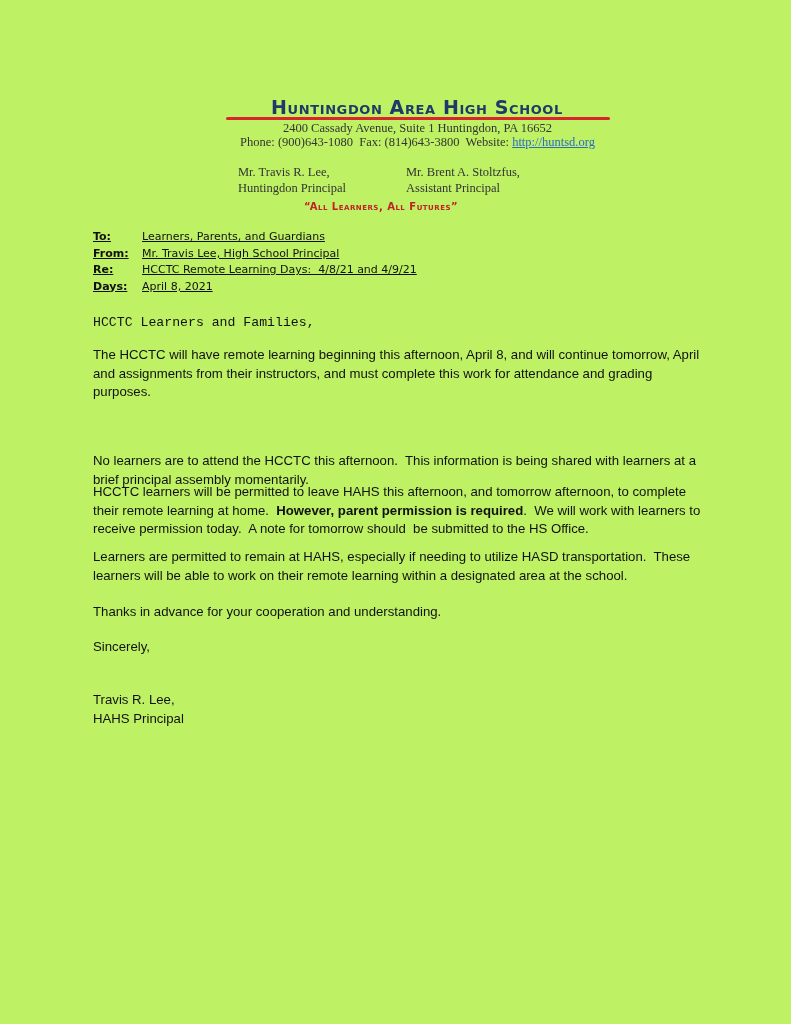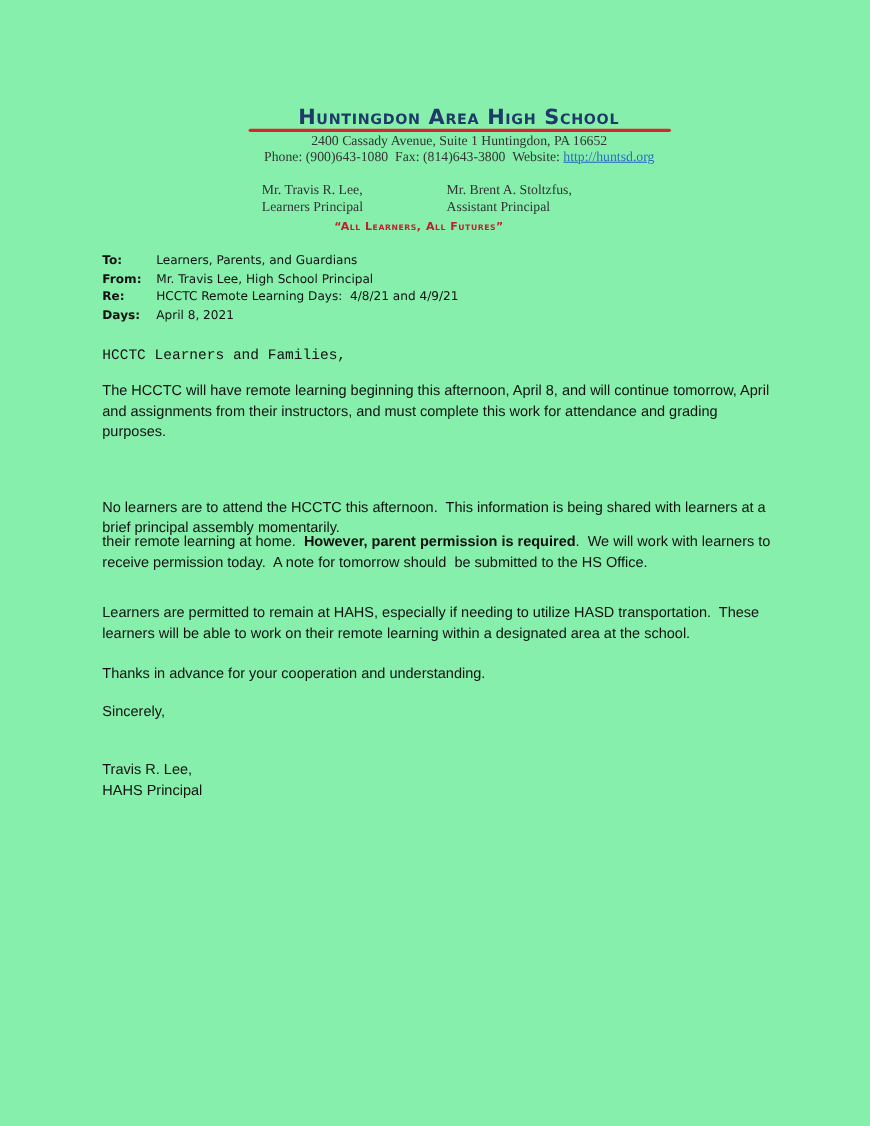--- a/index.html
+++ b/index.html
@@ -1,17 +1,17 @@
 <!DOCTYPE html>
 <html><head>
 <meta charset="utf-8">
 <style>
   html, body { margin: 0; padding: 0; background: #ffffff; }
   body { width: 791px; height: 1024px; position: relative; overflow: hidden; }
-  .page { position: absolute; left: 0; top: 0; width: 791px; height: 1024px; background: #86efac; }
+  .page { position: absolute; left: 0; top: 0; width: 791px; height: 1024px; background: #bef264; }
 
   .letterhead { position: absolute; left: 0; top: 0; width: 791px; }
   .school-name {
     position: absolute; left: 226px; top: 96px; width: 382px;
     text-align: center; color: #1f3a68;
     font-family: "DejaVu Sans", sans-serif; font-weight: bold;
     font-size: 19px; letter-spacing: 0.6px; line-height: 22px;
     font-variant: small-caps; white-space: nowrap;
   }
   .school-underline {
@@ -38,20 +38,21 @@
   .motto {
     position: absolute; left: 0; width: 762px; top: 201px; text-align: center;
     font-family: "DejaVu Sans", sans-serif; font-weight: bold; font-size: 10px;
     color: #c0202a; font-variant: small-caps; letter-spacing: 0.5px; white-space: nowrap;
   }
 
   .memo {
     position: absolute; left: 93px; top: 229px;
     font-family: "DejaVu Sans", sans-serif; font-size: 11px; color: #111;
     line-height: 16.5px;
+    text-decoration: underline;
   }
   .memo-row { display: flex; white-space: nowrap; }
   .memo-label { width: 49px; font-weight: bold; }
 
   .body-text {
     position: absolute; left: 93px; width: 610px;
     font-family: "Liberation Sans", sans-serif; font-size: 13.2px; color: #111;
     line-height: 18.6px;
   }
   .p-salutation { top: 314px; font-family: Liberation Mono, monospace; }
@@ -79,21 +80,21 @@
       <span>Phone:</span>
       <span>(900)643-1080</span>&nbsp;
       <span>Fax:</span>
       <span>(814)643-3800</span>&nbsp;
       <span>Website:</span>
       <span class="website-link">http://huntsd.org</span>
     </div>
 
     <div class="principal principal-1">
       <div>Mr. Travis R. Lee,</div>
-      <div>Learners Principal</div>
+      <div>Huntingdon Principal</div>
     </div>
     <div class="principal principal-2">
       <div>Mr. Brent A. Stoltzfus,</div>
       <div>Assistant Principal</div>
     </div>
 
     <div class="motto">“All Learners, All Futures”</div>
   </div>
 
   <div class="memo">
@@ -122,20 +123,21 @@
     <span class="line" style="white-space:pre">and assignments from their instructors, and must complete this work for attendance and grading</span>
     <span class="line" style="white-space:pre">purposes.</span>
   </div>
 
   <div class="body-text p2">
     <span class="line" style="white-space:pre">No learners are to attend the HCCTC this afternoon.  This information is being shared with learners at a</span>
     <span class="line" style="white-space:pre">brief principal assembly momentarily.</span>
   </div>
 
   <div class="body-text p3">
+    <span class="line" style="white-space:pre">HCCTC learners will be permitted to leave HAHS this afternoon, and tomorrow afternoon, to complete</span>
     <span class="line" style="white-space:pre"><span>their remote learning at home.  </span><span class="bold">However, parent permission is required</span><span>.  We will work with learners to</span></span>
     <span class="line" style="white-space:pre">receive permission today.  A note for tomorrow should  be submitted to the HS Office.</span>
   </div>
 
   <div class="body-text p4">
     <span class="line" style="white-space:pre">Learners are permitted to remain at HAHS, especially if needing to utilize HASD transportation.  These</span>
     <span class="line" style="white-space:pre">learners will be able to work on their remote learning within a designated area at the school.</span>
   </div>
 
   <div class="body-text p5">Thanks in advance for your cooperation and understanding.</div>

